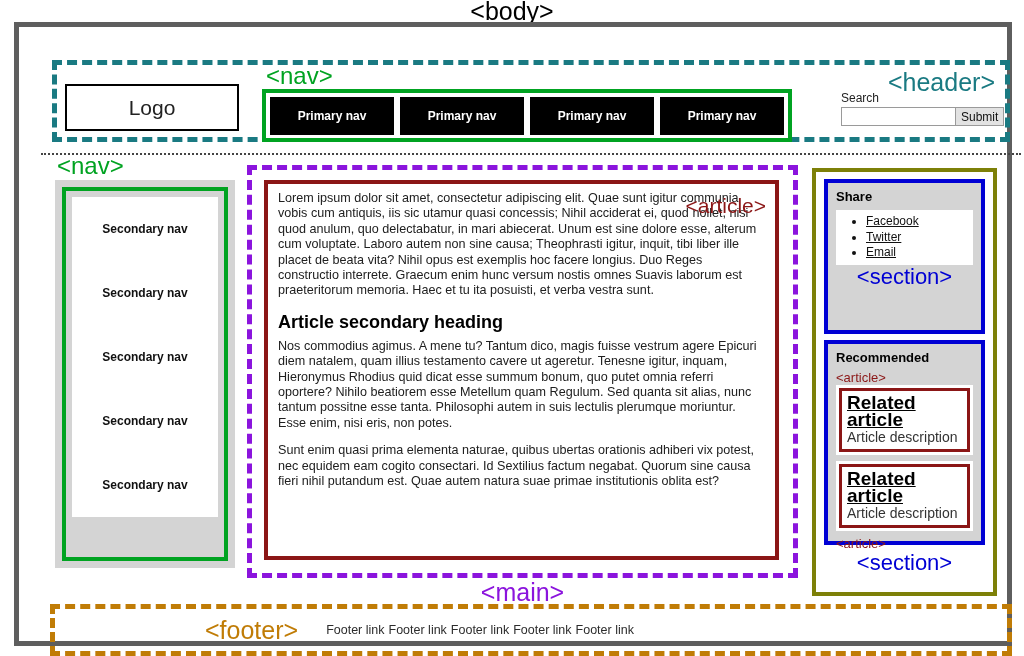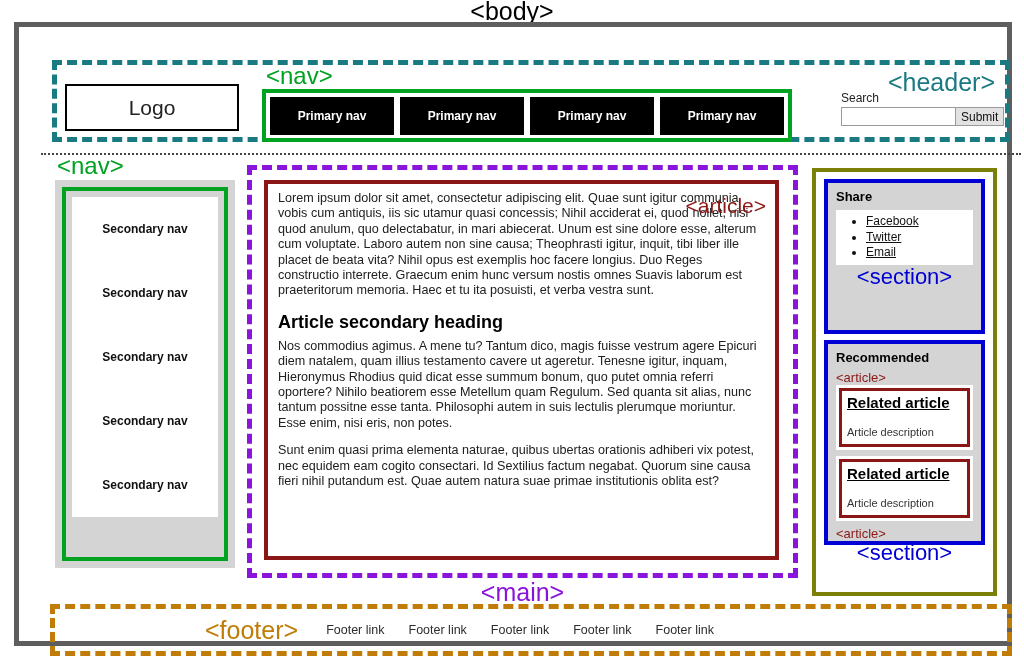--- a/index.html
+++ b/index.html
@@ -289,52 +289,52 @@
     background: #ffffff;
     padding: 3px;
     margin-bottom: 6px;
   }
   .rel-box {
     border: 3px solid #8b1616;
     background: #ffffff;
     padding: 3px 5px 4px 5px;
   }
   .rel-title {
-    font-size: 15px;
+    font-size: 19px;
     font-weight: bold;
     color: #000000;
     text-decoration: underline;
     line-height: 17px;
   }
   .rel-desc {
-    font-size: 11px;
+    font-size: 14px;
     color: #333333;
     line-height: 15px;
-    margin-top: 14px;
+    margin-top: 2px;
   }
 
   
   .footer-box {
     position: absolute;
     left: 31px; top: 577px;
     width: 962px; height: 52px;
     border: 5px dashed #c07c06;
     display: flex;
     align-items: center;
   }
   .footer-label {
     font-size: 25px;
     color: #c07c06;
     line-height: 28px;
     margin-left: 150px;
     white-space: nowrap;
   }
   .footer-links {
     display: flex;
-    gap: 24px;
+    gap: 4px;
     margin-left: 28px;
   }
   .footer-links a {
     font-size: 12.5px;
     color: #2c2c2c;
     text-decoration: none;
     white-space: nowrap;
   }
 </style>
 </head>

